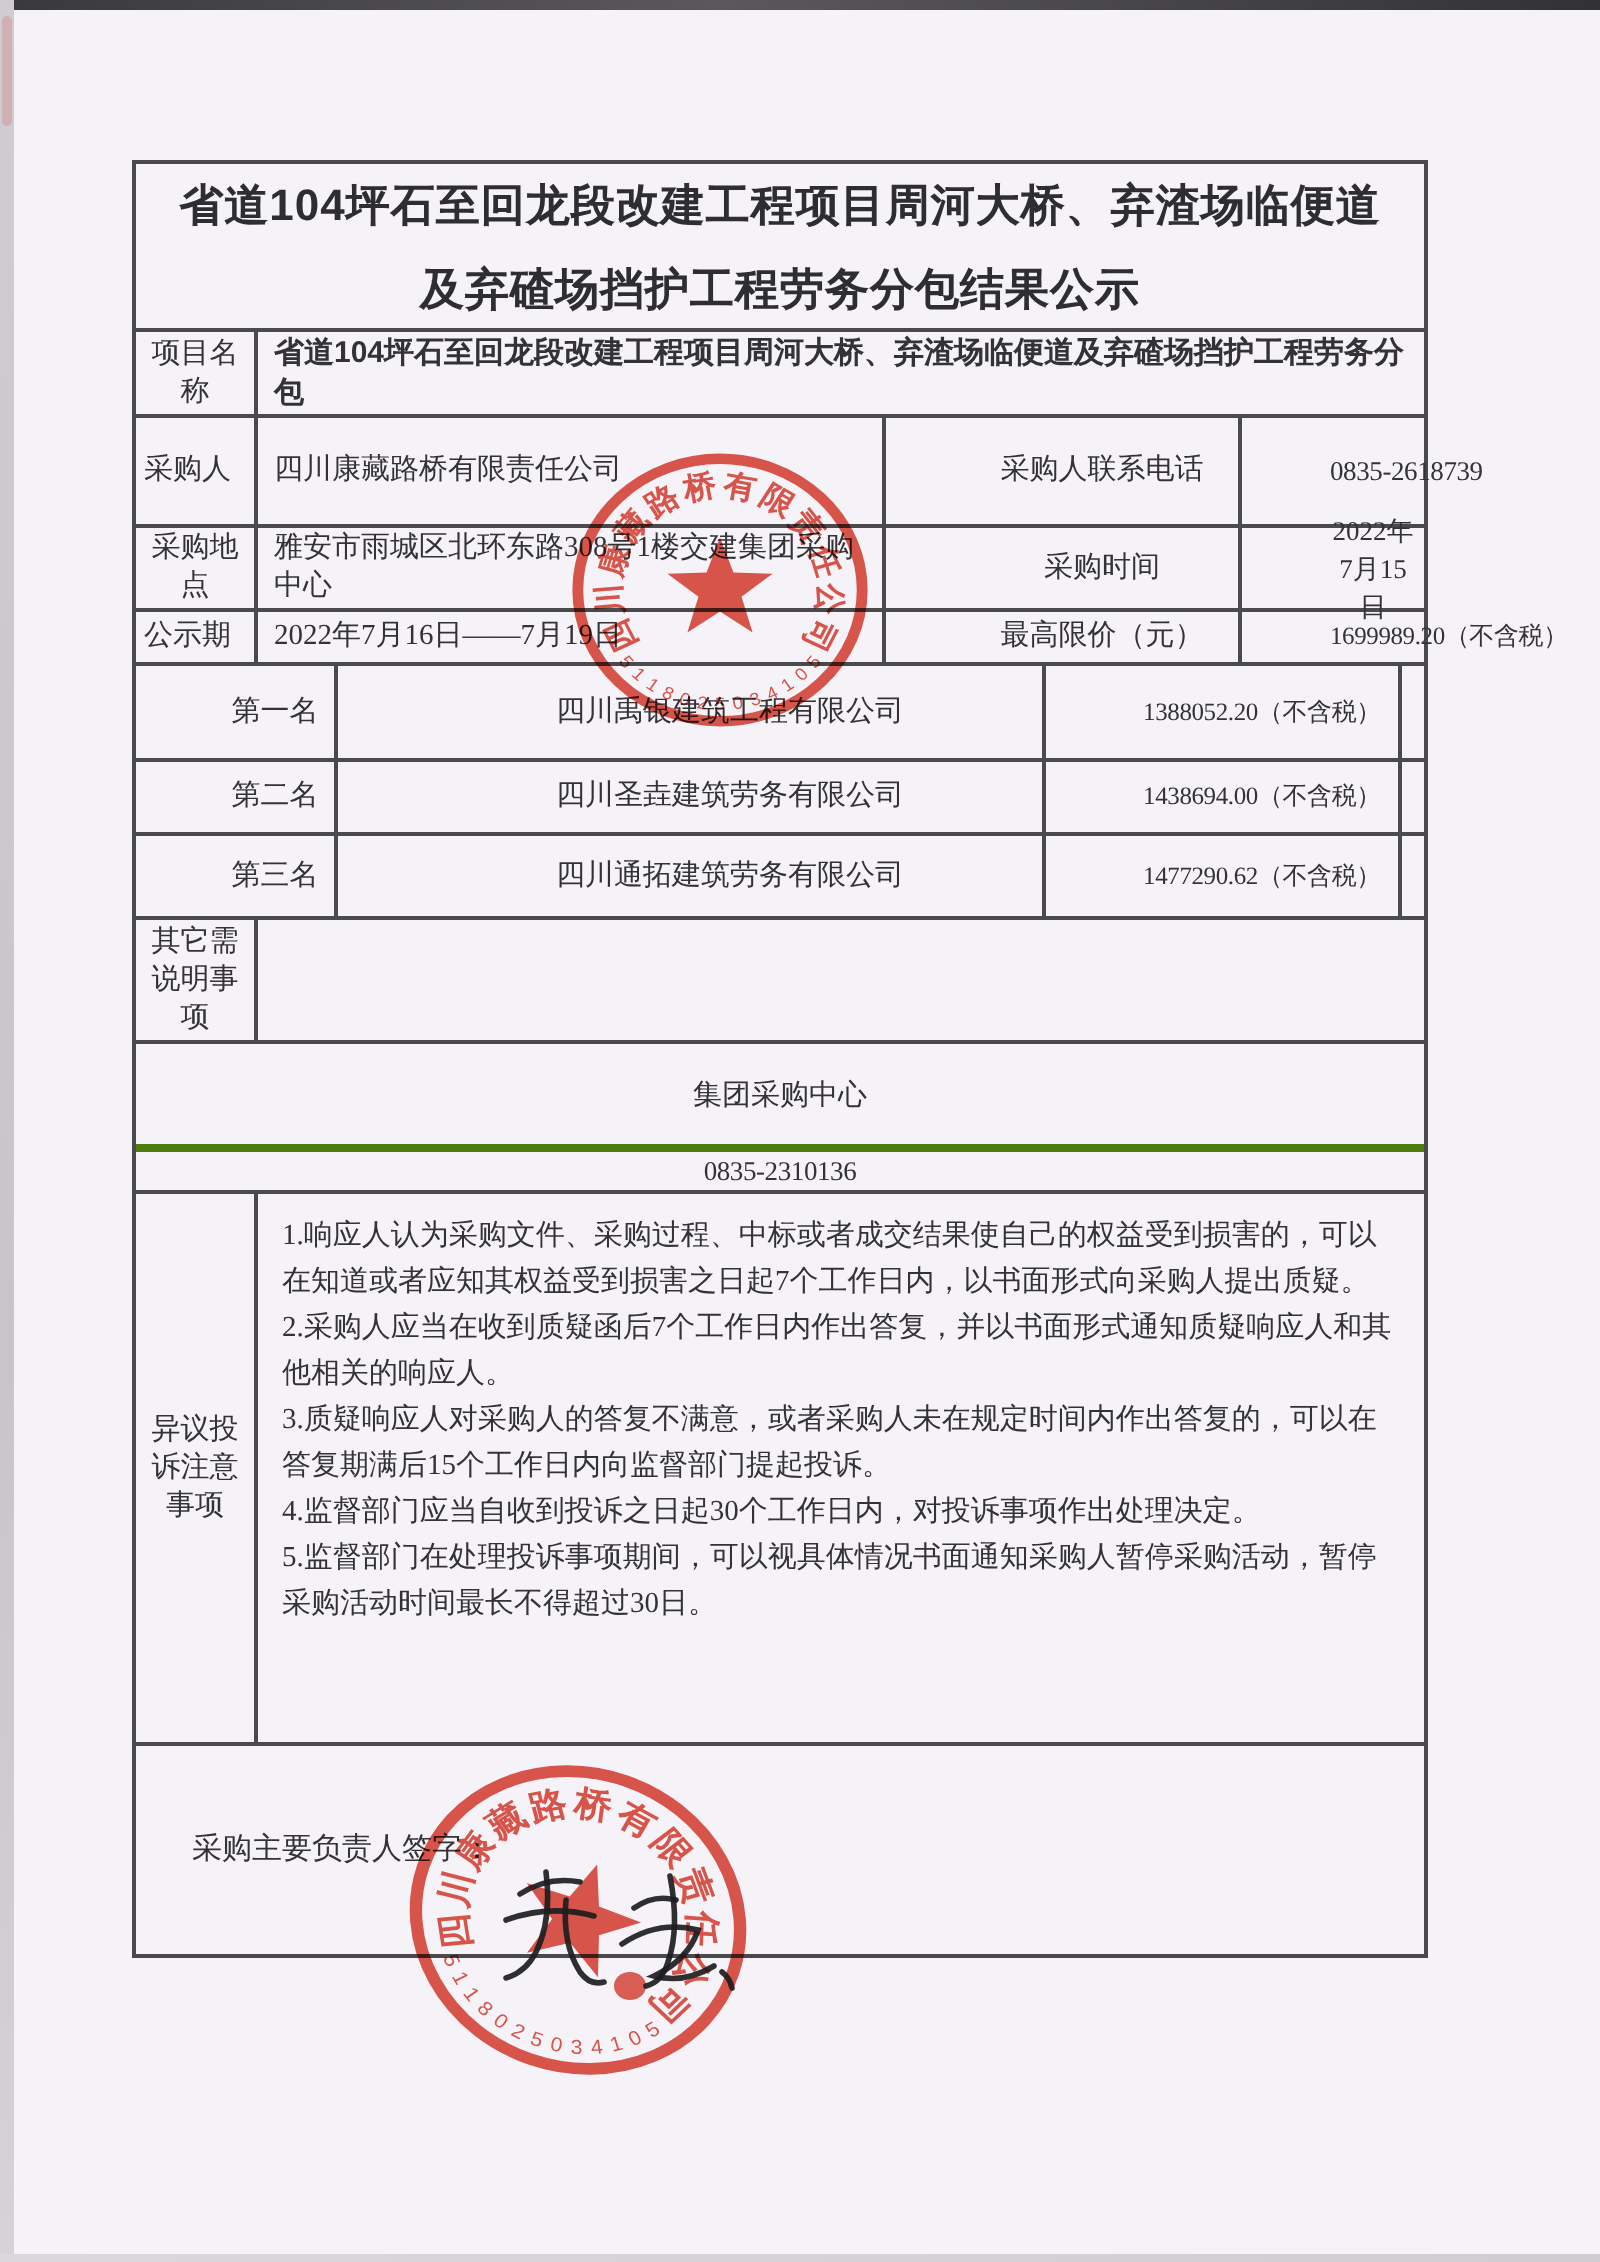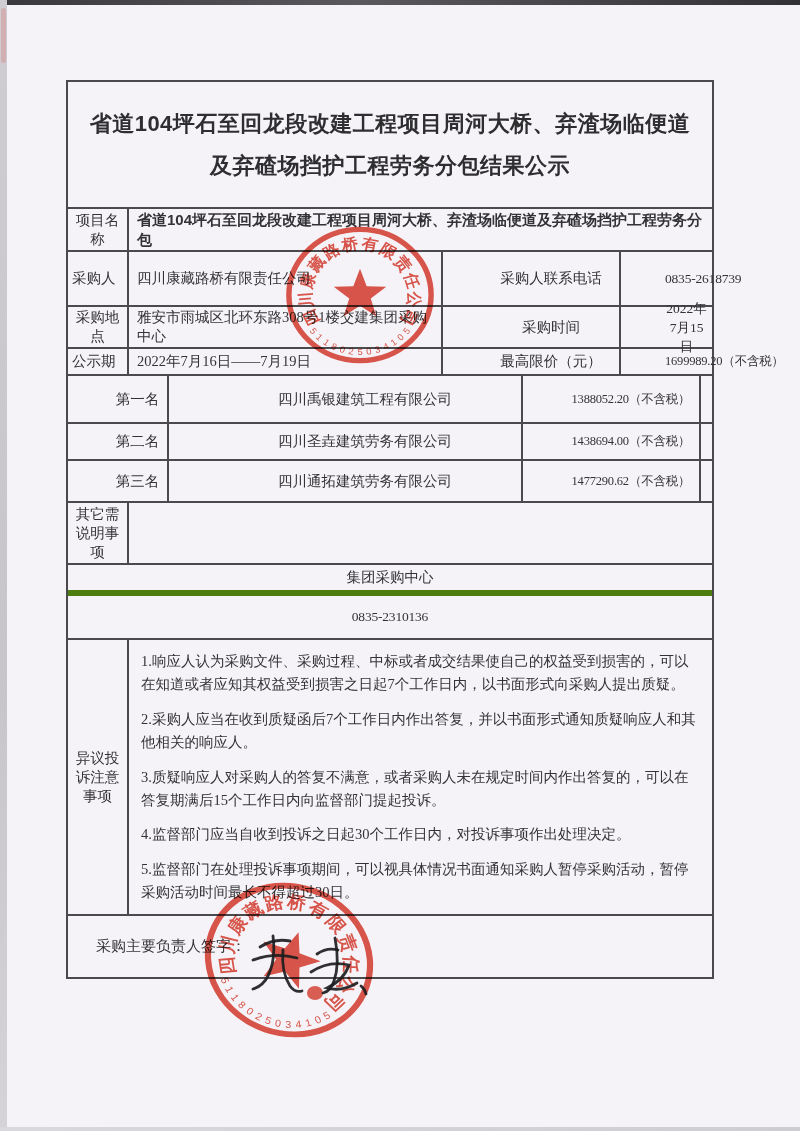--- a/index.html
+++ b/index.html
@@ -29,38 +29,38 @@
   }
   .cell.grow{flex:1;border-right:none;}
   .c1{width:61px;flex:none;text-align:center;}
   .c2{width:314px;flex:none;}
   .c3{width:138px;flex:none;}
   .center{justify-content:center;text-align:center;margin-left:40px;}
   .padl{padding-left:8px;}
 
   .title-row{
     flex-direction:column;align-items:center;justify-content:center;
-    height:127px;
+    height:84px;
     gap:11px;
   }
   .title-line{
     font-family:"Liberation Sans","DejaVu Sans",sans-serif;
     font-weight:700;font-size:22px;line-height:31px;letter-spacing:.5px;
     color:#2e2e30;white-space:nowrap;
   }
   .bold-sans{
     font-family:"Liberation Sans","DejaVu Sans",sans-serif;
     font-weight:700;font-size:15px;line-height:20px;
   }
   .num{font-size:12.5px;letter-spacing:-.2px;white-space:nowrap;}
   .sub{display:flex;flex-direction:column;flex:1;}
   .sub-row{box-sizing:border-box;display:flex;align-items:center;justify-content:center;font-size:14.5px;}
-  .sub-row.first{height:31px;border-bottom:6px solid #4d7c0f;}
+  .sub-row.first{height:54px;border-bottom:4px solid #4d7c0f;}
   .sub-row.second{flex:1;}
-  .dispute-cell{flex-direction:column;align-items:flex-start;justify-content:space-between;padding:10px 12px;}
+  .dispute-cell{flex-direction:column;align-items:flex-start;justify-content:flex-start;padding:10px 12px;}
   .dispute-line{font-size:14.5px;line-height:23px;text-align:left;}
   .sign-row{padding-left:28px;font-size:15px;}
 
   
   svg.stamp{position:absolute;mix-blend-mode:multiply;opacity:.85;pointer-events:none;}
   #stamp-upper{left:281px;top:220px;width:158px;height:150px;}
   #stamp-lower{left:198px;top:876px;width:182px;height:168px;transform:rotate(19deg);}
   .stamp-dot{position:absolute;left:307px;top:986px;width:16px;height:14px;border-radius:50%;
     background:#d93a2b;opacity:.8;mix-blend-mode:multiply;pointer-events:none;}
   #signature{position:absolute;left:235px;top:922px;width:140px;height:85px;pointer-events:none;}

